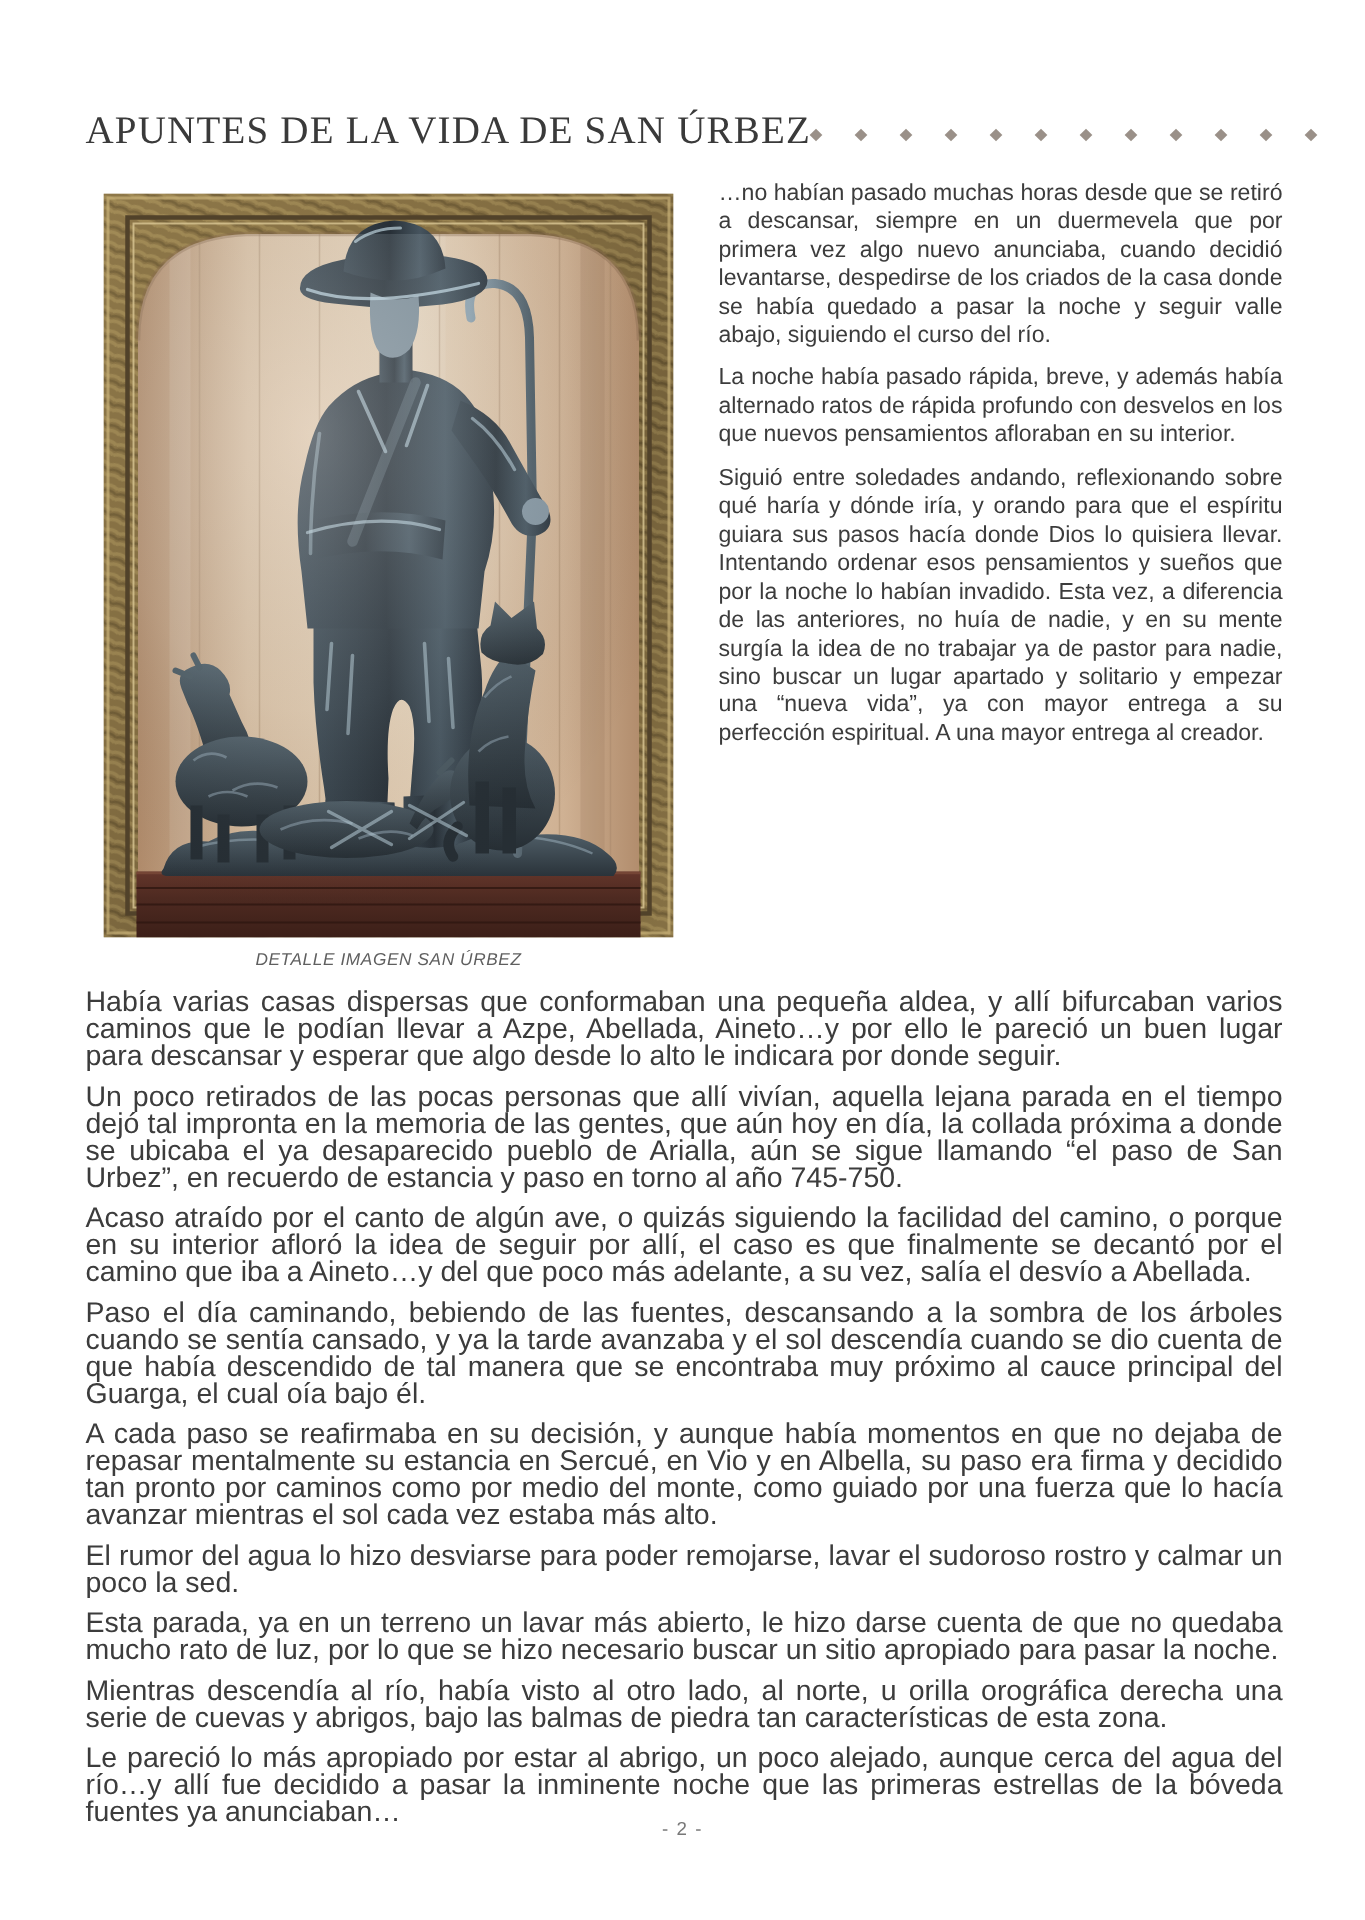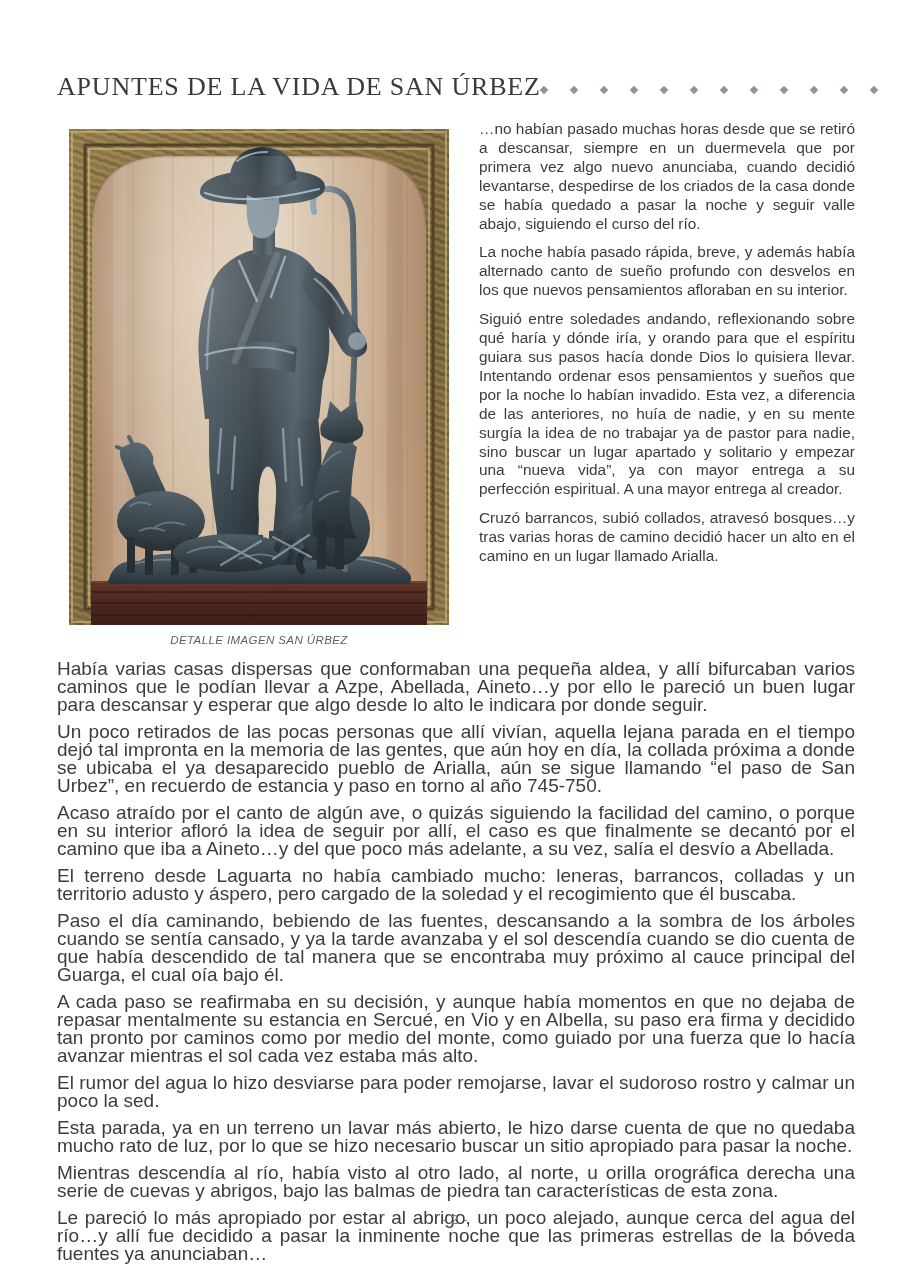--- a/index.html
+++ b/index.html
@@ -232,31 +232,29 @@
           </g>
 
           <rect x="23" y="27" width="334" height="446" fill="url(#gSheen)" clip-path="url(#clipNiche)"></rect>
         </g>
       </svg>
       <figcaption>DETALLE IMAGEN SAN ÚRBEZ</figcaption>
     </figure>
 
     <div class="col-right">
       <p>…no habían pasado muchas horas desde que se retiró a descansar, siempre en un duermevela que por primera vez algo nuevo anunciaba, cuando decidió levantarse, despedirse de los criados de la casa donde se había quedado a pasar la noche y seguir valle abajo, siguiendo el curso del río.</p>
-      <p>La noche había pasado rápida, breve, y además había alternado canto de sueño profundo con desvelos en los que nuevos pensamientos afloraban en su interior.</p>
+      <p>La noche había pasado rápida, breve, y además había alternado ratos de rápida profundo con desvelos en los que nuevos pensamientos afloraban en su interior.</p>
       <p>Siguió entre soledades andando, reflexionando sobre qué haría y dónde iría, y orando para que el espíritu guiara sus pasos hacía donde Dios lo quisiera llevar. Intentando ordenar esos pensamientos y sueños que por la noche lo habían invadido. Esta vez, a diferencia de las anteriores, no huía de nadie, y en su mente surgía la idea de no trabajar ya de pastor para nadie, sino buscar un lugar apartado y solitario y empezar una “nueva vida”, ya con mayor entrega a su perfección espiritual. A una mayor entrega al creador.</p>
-      <p>Cruzó barrancos, subió collados, atravesó bosques…y tras varias horas de camino decidió hacer un alto en el camino en un lugar llamado Arialla.</p>
     </div>
   </div>
 
   <div class="fullwidth">
     <p>Había varias casas dispersas que conformaban una pequeña aldea, y allí bifurcaban varios caminos que le podían llevar a Azpe, Abellada, Aineto…y por ello le pareció un buen lugar para descansar y esperar que algo desde lo alto le indicara por donde seguir.</p>
     <p>Un poco retirados de las pocas personas que allí vivían, aquella lejana parada en el tiempo dejó tal impronta en la memoria de las gentes, que aún hoy en día, la collada próxima a donde se ubicaba el ya desaparecido pueblo de Arialla, aún se sigue llamando “el paso de San Urbez”, en recuerdo de estancia y paso en torno al año 745-750.</p>
     <p>Acaso atraído por el canto de algún ave, o quizás siguiendo la facilidad del camino, o porque en su interior afloró la idea de seguir por allí, el caso es que finalmente se decantó por el camino que iba a Aineto…y del que poco más adelante, a su vez, salía el desvío a Abellada.</p>
-    <p>El terreno desde Laguarta no había cambiado mucho: leneras, barrancos, colladas y un territorio adusto y áspero, pero cargado de la soledad y el recogimiento que él buscaba.</p>
     <p>Paso el día caminando, bebiendo de las fuentes, descansando a la sombra de los árboles cuando se sentía cansado, y ya la tarde avanzaba y el sol descendía cuando se dio cuenta de que había descendido de tal manera que se encontraba muy próximo al cauce principal del Guarga, el cual oía bajo él.</p>
     <p>A cada paso se reafirmaba en su decisión, y aunque había momentos en que no dejaba de repasar mentalmente su estancia en Sercué, en Vio y en Albella, su paso era firma y decidido tan pronto por caminos como por medio del monte, como guiado por una fuerza que lo hacía avanzar mientras el sol cada vez estaba más alto.</p>
     <p>El rumor del agua lo hizo desviarse para poder remojarse, lavar el sudoroso rostro y calmar un poco la sed.</p>
     <p>Esta parada, ya en un terreno un lavar más abierto, le hizo darse cuenta de que no quedaba mucho rato de luz, por lo que se hizo necesario buscar un sitio apropiado para pasar la noche.</p>
     <p>Mientras descendía al río, había visto al otro lado, al norte, u orilla orográfica derecha una serie de cuevas y abrigos, bajo las balmas de piedra tan características de esta zona.</p>
     <p>Le pareció lo más apropiado por estar al abrigo, un poco alejado, aunque cerca del agua del río…y allí fue decidido a pasar la inminente noche que las primeras estrellas de la bóveda fuentes ya anunciaban…</p>
   </div>
 
   <footer>
     <span class="pagenum">- 2 -</span>

